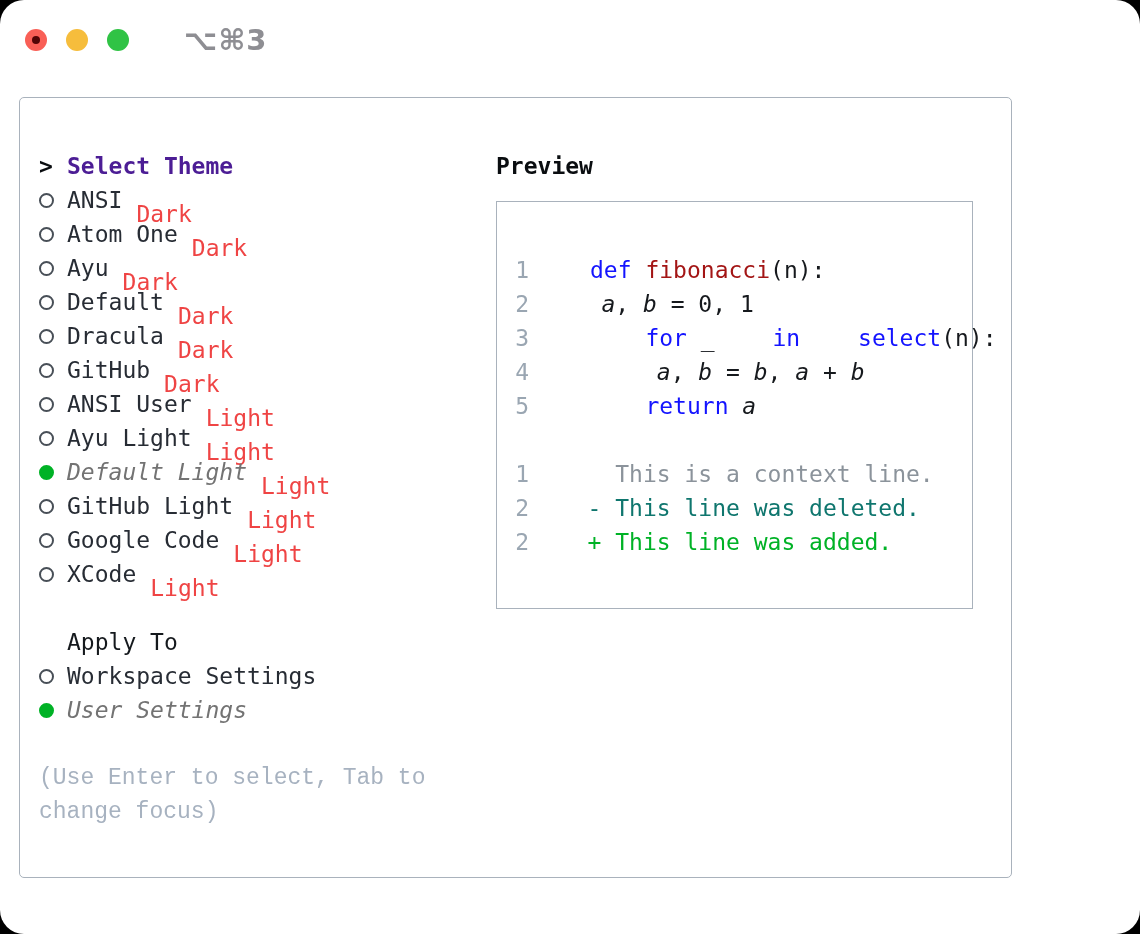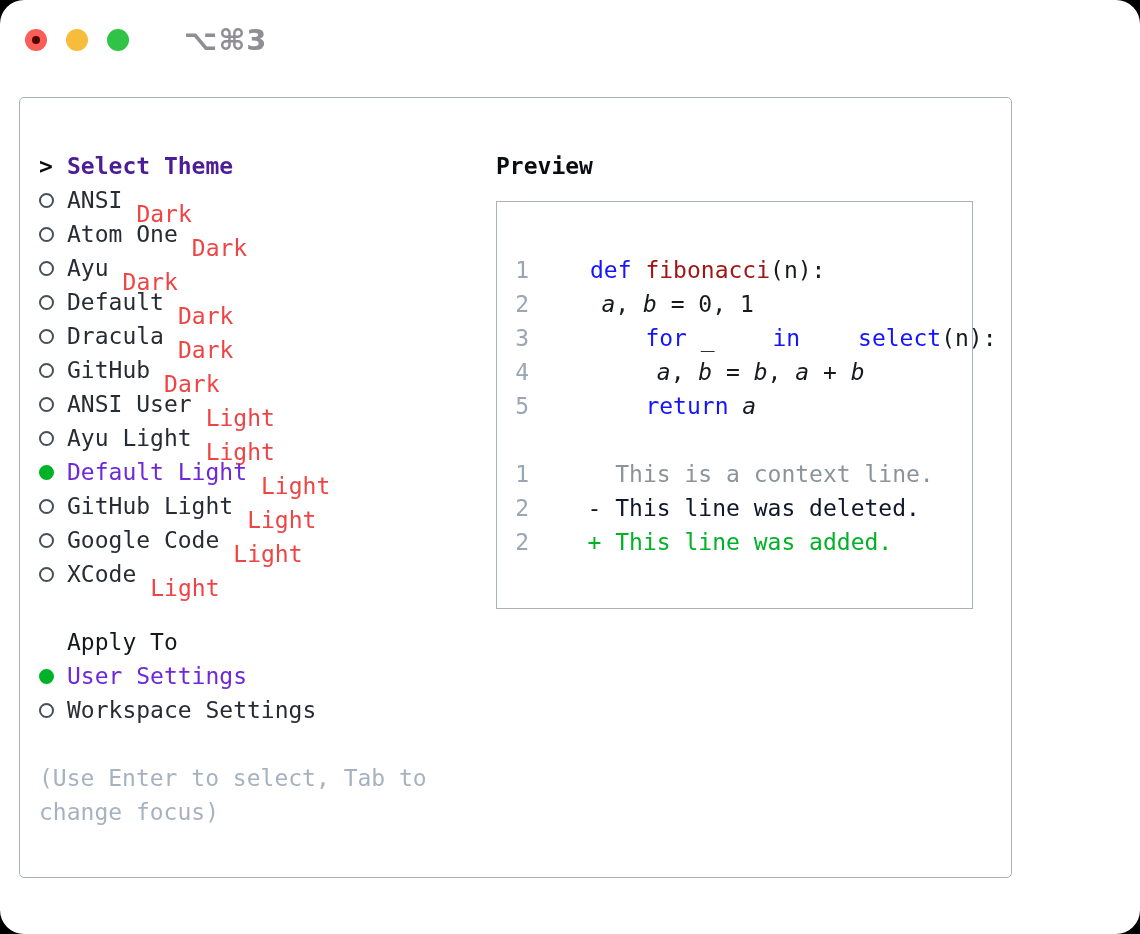--- a/index.html
+++ b/index.html
@@ -42,44 +42,44 @@
   .marker { width:28px; flex:0 0 28px; display:flex; align-items:center; }
   .arrow-glyph { font-weight:bold; color:#0a0d10; font-size:23px; }
   .radio {
     width:11px; height:11px; border:2px solid #484f57; border-radius:50%;
     display:inline-block; box-sizing:content-box;
   }
   .radio.selected { background:#00b226; border-color:#00b226; }
   .heading { font-weight:bold; color:#4c1d95; }
   .subheading { color:#15191d; }
   .tname { color:#272c34; }
-  .tname.selected { color:#6d28d9; }
+  .tname.selected { color:#737373;font-style:italic; }
   .variant { color:#ef4444; margin-left:14px;margin-top:28px; }
   .spacer { height:34px; }
   .hint {
-    width:430px; color:#a7b2c0; font-size:23px; line-height:34px; white-space:normal;
+    width:430px; color:#a7b2c0; font-size:23px; line-height:34px; white-space:normal;font-family:Liberation Mono, monospace;
   }
   
   .preview-col { position:absolute; left:476px; top:51px; }
   .preview-title {
     font-weight:bold; font-size:23px; color:#0a0d10; height:34px; line-height:34px;
   }
   .preview-box {
     margin-top:18px; width:477px; height:408px; box-sizing:border-box;
     border:1.5px solid #a9b2bc; padding:51px 0 0 18px; background:#fff;
   }
   .cline { display:flex; height:34px; line-height:34px; font-size:23px; white-space:pre; }
   .cline.blank { }
   .ln { flex:0 0 14px; text-align:right; color:#9aa6b2; margin-right:17px; }
   .tok-plain    { color:#16191d; }
   .tok-keyword  { color:#1414ff;margin-left:44px; }
   .tok-function { color:#a31515; }
   .tok-variable { color:#16191d; font-style:italic; }
   .diff-context { color:#8b939b; }
-  .diff-deleted { color:#0f172a; }
+  .diff-deleted { color:#0f766e; }
   .diff-added   { color:#00b226; }
 </style>
 </head>
 <body>
 
 <div class="window">
 
   <div class="titlebar">
     <span class="tl red">
         <span class="dot"></span>
@@ -189,29 +189,29 @@
       <div class="spacer"></div>
 
       <div class="row">
         <span class="marker"></span>
         <span class="subheading">Apply To</span>
       </div>
 
       <div id="apply-list">
           <div class="row">
             <span class="marker">
+              <span class="radio"></span>
+            </span>
+            <span class="tname">Workspace Settings</span>
+          </div>
+          <div class="row">
+            <span class="marker">
               <span class="radio selected"></span>
             </span>
             <span class="tname selected">User Settings</span>
-          </div>
-          <div class="row">
-            <span class="marker">
-              <span class="radio"></span>
-            </span>
-            <span class="tname">Workspace Settings</span>
           </div>
         </div>
 
       <div class="spacer"></div>
 
       <div class="hint">(Use Enter to select, Tab to change focus)</div>
     </div>
 
     <div class="preview-col">
       <div class="preview-title">Preview</div>

